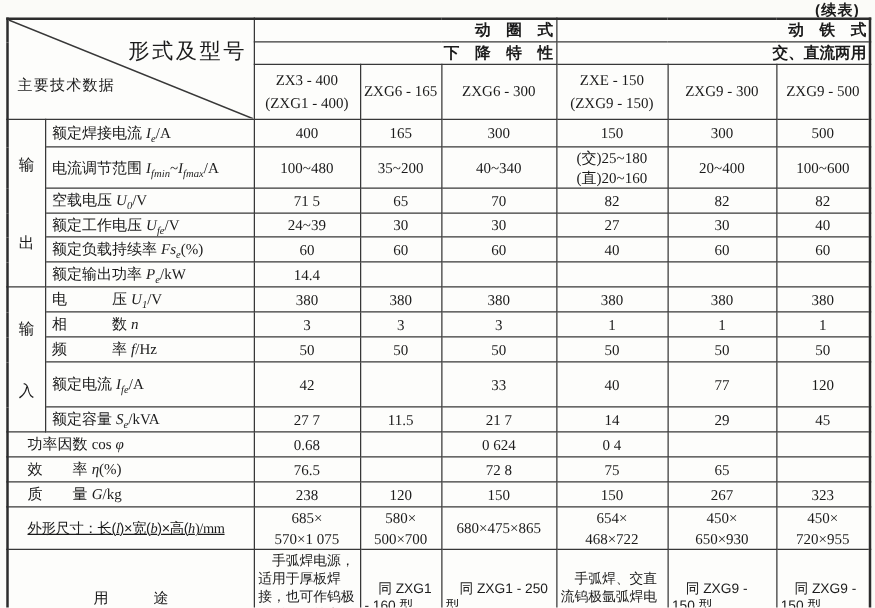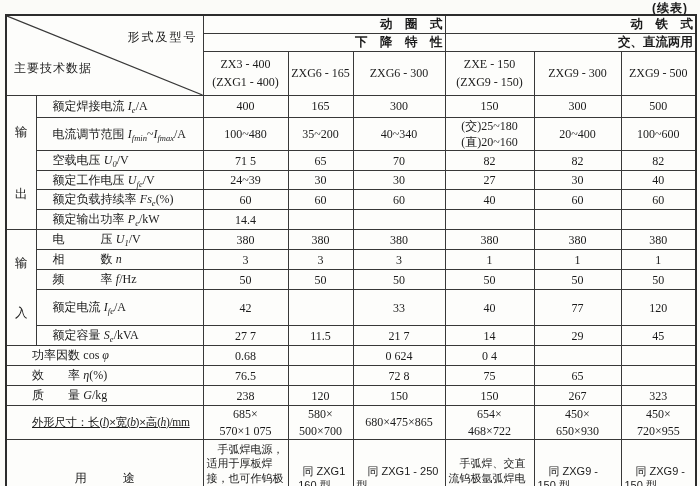--- a/index.html
+++ b/index.html
@@ -9,34 +9,34 @@
   table{position:absolute;left:5px;top:14px;width:690px;border-collapse:collapse;
         table-layout:fixed;background:#fdfdfb;}
   td{border:1px solid #383838;font-size:12px;padding:0 2px;vertical-align:middle;
      overflow:hidden;}
   table{border:2px solid #2c2c2c;}
   .ghead{text-align:right;font-weight:bold;font-size:12.5px;}
   .mdl{font-family:"Liberation Serif",serif;text-align:center;white-space:pre-line;
        font-size:12px;line-height:1.45;}
   .v{font-family:"Liberation Serif",serif;text-align:center;white-space:pre-line;
      font-size:12px;line-height:1.35;}
-  .lbl{text-align:left;padding-left:16px;white-space:nowrap;}
-  .lblw{text-align:left;padding-left:25px;white-space:nowrap;}
+  .lbl{text-align:left;padding-left:5px;white-space:nowrap;}
+  .lblw{text-align:left;padding-left:15px;white-space:nowrap;}
   .lblc{text-align:center;white-space:pre;}
   .sy{font-family:"Liberation Serif",serif;font-style:italic;}
   .un{font-family:"Liberation Serif",serif;}
   sub{font-family:"Liberation Serif",serif;font-style:italic;font-size:8.5px;
       line-height:0;}
   .grpcell{text-align:center;padding:0;}
   .vert{display:block;white-space:pre-line;font-size:12.5px;}
   .vout{line-height:62px;}
   .vin{line-height:50px;}
   .corner{position:relative;padding:0;}
   .corner svg{position:absolute;left:0;top:0;width:100%;height:100%;}
-  .c-tr{position:absolute;top:13px;right:5px;font-size:12px;letter-spacing:2px;margin-left:11px;}
+  .c-tr{position:absolute;top:13px;right:5px;font-size:17px;letter-spacing:2px;margin-left:11px;}
   .c-bl{position:absolute;bottom:18px;left:7px;font-size:12px;letter-spacing:1px;}
   .use{font-size:11px;text-align:left;text-indent:1em;padding:2px 3px;
        line-height:1.32;white-space:normal;vertical-align:middle;}
   .dim{font-size:11.5px;letter-spacing:-0.3px;text-decoration:underline;}
 </style>
 </head>
 <body>
 
 <div class="note">(续表)</div>
 

